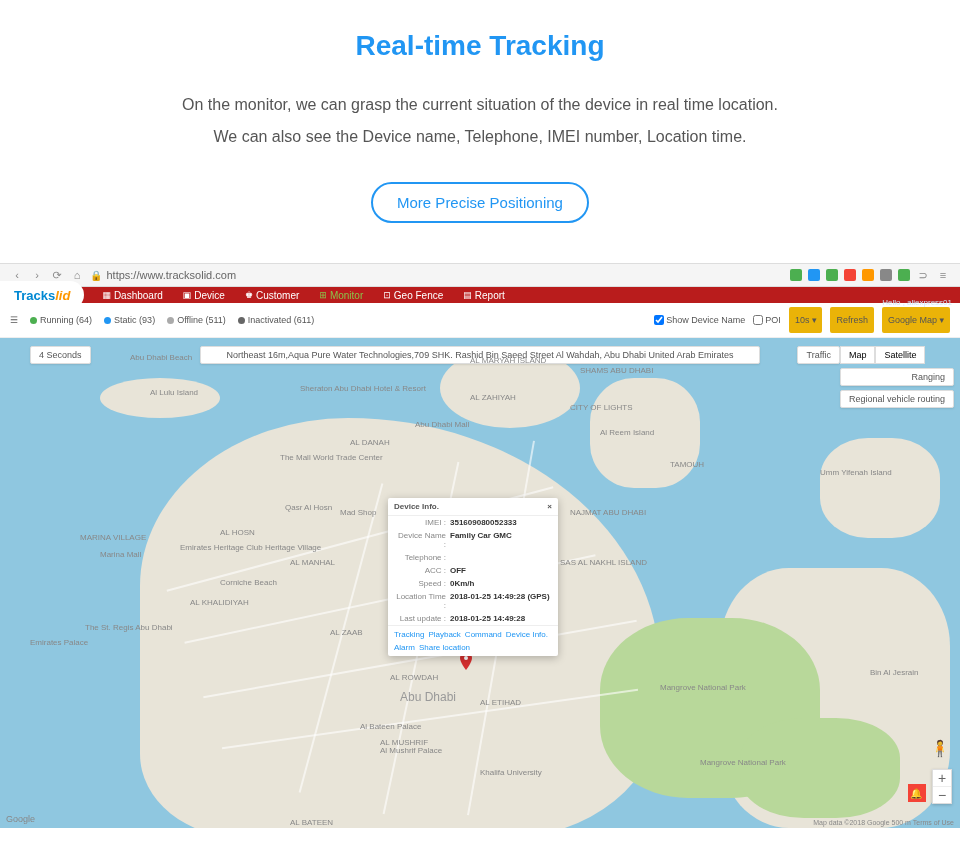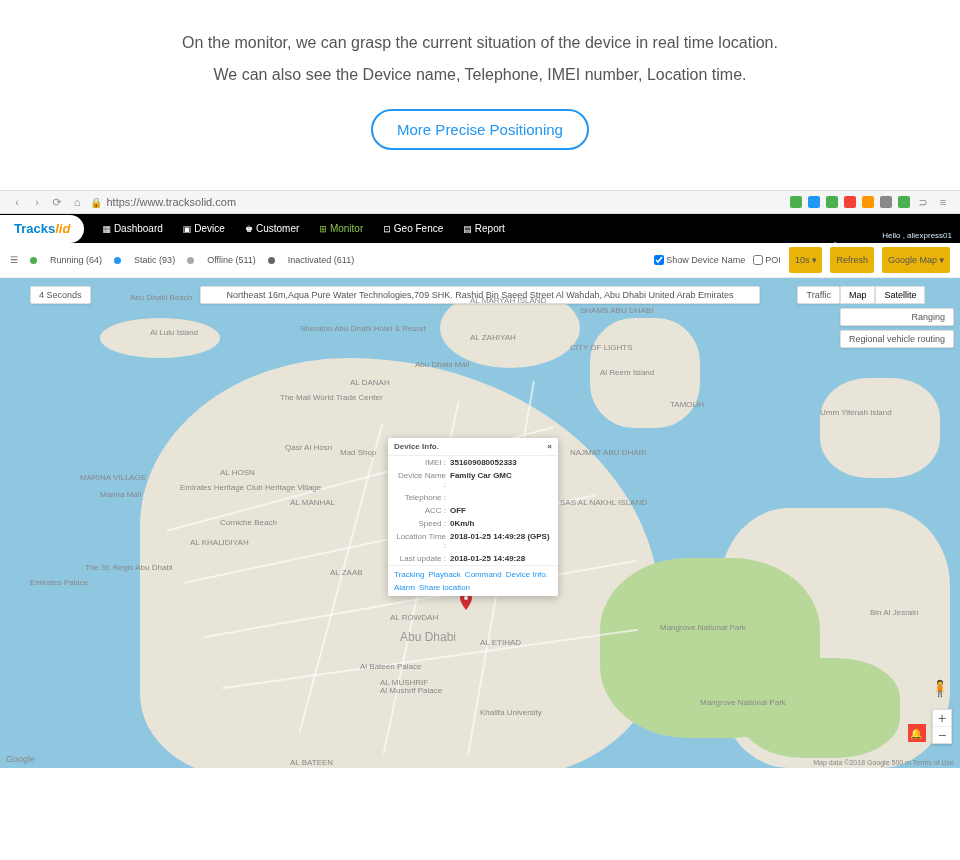--- a/index.html
+++ b/index.html
@@ -1,44 +1,44 @@
 <!DOCTYPE html>
 <html><head>
 <meta charset="utf-8">
 <style>
 * { box-sizing: border-box; margin: 0; padding: 0; font-family: Arial, sans-serif; }
 body { width: 960px; height: 860px; background: #fff; overflow: hidden; position: relative; }
 
 .hero { text-align: center; padding: 30px 40px 20px; }
 .hero h1 { color: #2196F3; font-size: 28px; font-weight: 600; margin-bottom: 30px; }
 .hero p { color: #555; font-size: 16px; line-height: 1.6; margin-bottom: 6px; }
-.btn-pill { display: inline-block; margin-top: 16px; padding: 10px 24px; border: 2px solid #2196F3; border-radius: 24px; color: #2196F3; font-size: 15px; background: #fff; cursor: pointer; }
+.btn-pill { display: inline-block; margin-top: 27px; padding: 10px 24px; border: 2px solid #2196F3; border-radius: 24px; color: #2196F3; font-size: 15px; background: #fff; cursor: pointer; }
 
 .browser { margin: 20px 0 0 0; border-top: 1px solid #ddd; }
 .browser-bar { display: flex; align-items: center; gap: 6px; padding: 4px 10px; background: #f5f5f5; border-bottom: 1px solid #ddd; font-size: 11px; color: #666; }
 .browser-bar .nav-icon { width: 14px; height: 14px; display: inline-flex; align-items: center; justify-content: center; color: #888; }
 .browser-bar .url { flex: 0 0 auto; display: flex; align-items: center; gap: 4px; }
 .browser-bar .lock { color: #4CAF50; font-size: 10px; }
 .browser-bar .spacer { flex: 1; }
 .browser-bar .ext { width: 12px; height: 12px; border-radius: 2px; }
 
-.app-header { display: flex; align-items: center; background: #000000; color: #fff; height: 29px; font-size: 10px; }
+.app-header { display: flex; align-items: center; background: #b91c1c; color: #fff; height: 16px; font-size: 10px; }
 .logo-area { background: #fff; padding: 2px 14px; height: 28px; display: flex; align-items: center; border-radius: 0 14px 14px 0; margin-right: 8px; }
 .logo-text { font-weight: bold; font-size: 13px; }
 .logo-text .t1 { color: #0088d2; }
 .logo-text .t2 { color: #ff9800; font-style: italic; }
 .nav-item { padding: 0 10px; color: #fff; display: flex; align-items: center; gap: 3px; cursor: pointer; }
 .nav-item.active { color: #8bc34a; }
 .nav-item .ico { font-size: 9px; }
 .app-header .right { margin-left: auto; display: flex; flex-direction: column; align-items: flex-end; padding-right: 8px; font-size: 8px; line-height: 1.2; }
 .app-header .right .hello { color: #cfe8f7; margin-top: 24px; }
 .app-header .right .links { display: flex; gap: 6px; }
 
 .status-bar { display: flex; align-items: center; gap: 12px; padding: 4px 10px; background: #fff; border-bottom: 1px solid #eee; font-size: 9px; color: #555; }
-.status-item { display: flex; align-items: center; gap: 13px; }
+.status-item { display: flex; align-items: center; gap: 3px; }
 .dot { width: 7px; height: 7px; border-radius: 50%; }
 .dot.green { background: #4CAF50; }
 .dot.blue { background: #2196F3; }
 .dot.grey { background: #aaa; }
 .dot.dark { background: #666; }
 .status-bar .right-controls { margin-left: auto; display: flex; gap: 8px; align-items: center; }
 .status-bar .chk { display: flex; align-items: center; gap: 2px; }
 .status-bar input[type=checkbox] { width: 10px; height: 10px; }
 .status-bar .sel { border: 2px solid #eab308; padding: 6px 4px; border-radius: 2px; background: #eab308; }
 
@@ -78,20 +78,21 @@
 .attrib { position: absolute; right: 6px; bottom: 2px; font-size: 7px; color: #888; }
 
 .road { position: absolute; background: #fff; opacity: .6; }
 .road.h { height: 2px; }
 .road.v { width: 2px; }
 </style>
 </head>
 <body>
 
 <div class="hero">
+  <h1>Real-time Tracking</h1>
   <p>On the monitor, we can grasp the current situation of the device in real time location.</p>
   <p>We can also see the Device name, Telephone, IMEI number, Location time.</p>
   <button class="btn-pill">More Precise Positioning</button>
 </div>
 
 <div class="browser">
   <div class="browser-bar">
     <span class="nav-icon">‹</span>
     <span class="nav-icon">›</span>
     <span class="nav-icon">⟳</span>

